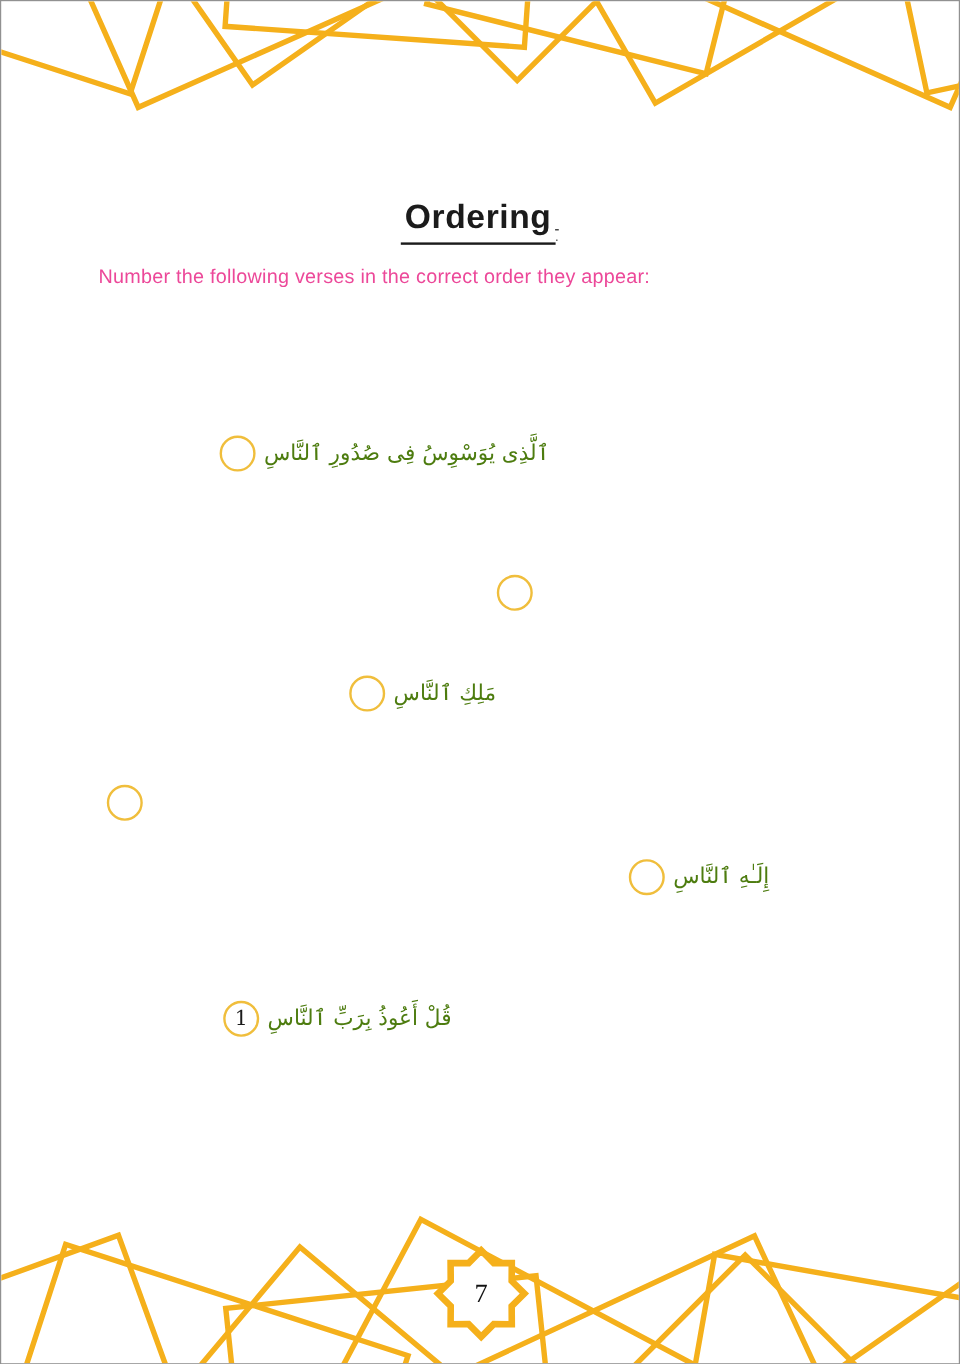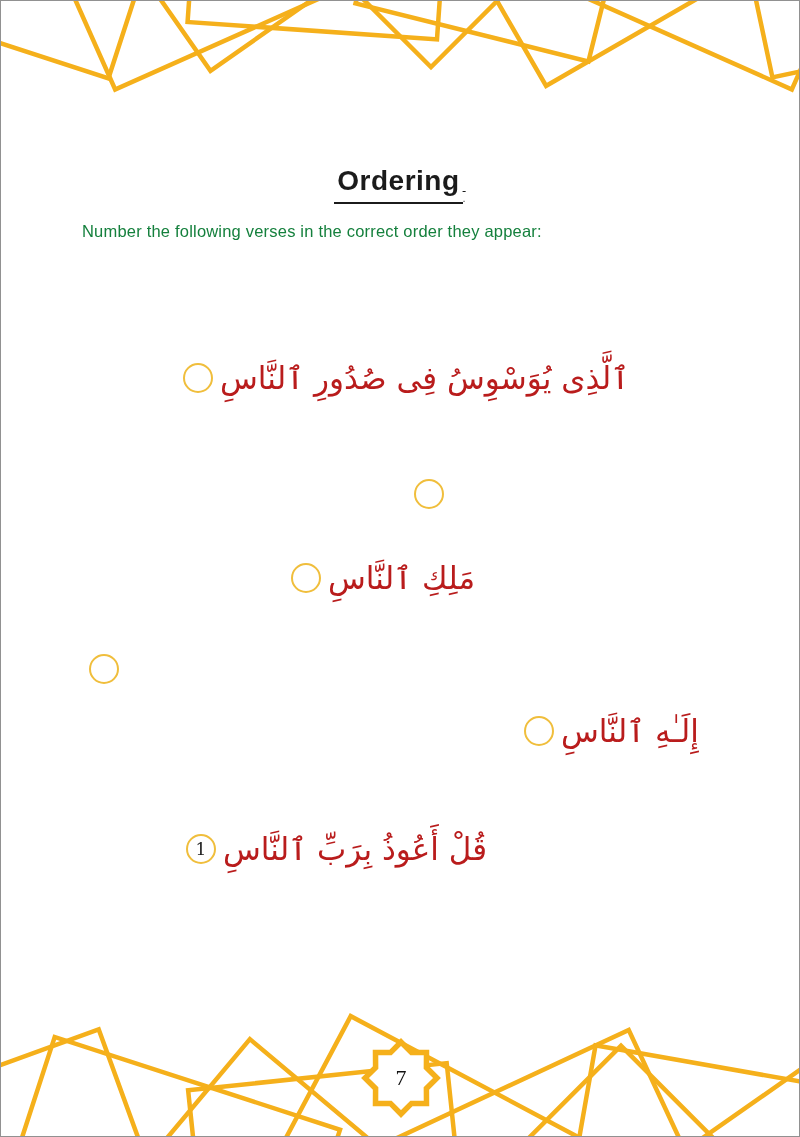--- a/index.html
+++ b/index.html
@@ -24,41 +24,41 @@
   .title-text {
     display: inline-block;
     font-size: 28px; font-weight: 600; letter-spacing: 0.5px;
     border-bottom: 2.5px solid #1b1b1b;
     padding: 0 3px 5px 3px;
   }
   .title-period { font-size: 11px; vertical-align: bottom; color: #4a4a4a; }
 
   .instruction {
     position: absolute; top: 221px; left: 81px;
-    font-size: 16.5px; color: #15803d; letter-spacing: 0.2px;
+    font-size: 16.5px; color: #ec4899; letter-spacing: 0.2px;
   }
 
   .verse-row {
     position: absolute;
     display: flex; align-items: center; gap: 7px;
     height: 44px;
   }
   .order-circle {
     width: 30px; height: 30px; box-sizing: border-box;
     border: 2.4px solid #F0BE3C; border-radius: 50%;
     background: #ffffff;
     display: flex; align-items: center; justify-content: center;
     font-family: "DejaVu Serif", serif;
     font-size: 17px; color: #1b1b1b; line-height: 1;
     flex: 0 0 auto;
   }
   .verse-text {
     font-family: "DejaVu Sans", sans-serif;
     direction: rtl; unicode-bidi: embed;
-    font-size: 31px; color: #b91c1c;
+    font-size: 18px; color: #4d7c0f;
     white-space: nowrap; line-height: 1.7;
   }
   .row-0 { left: 182px; top: 355px; }
   .row-1 { left: 413px; top: 471px; }
   .row-2 { left: 290px; top: 555px; align-items: center; }
   .row-3 { left:  88px; top: 646px; }
   .row-4 { left: 523px; top: 708px; }
   .row-5 { left: 185px; top: 826px; }
 
   .page-star {

